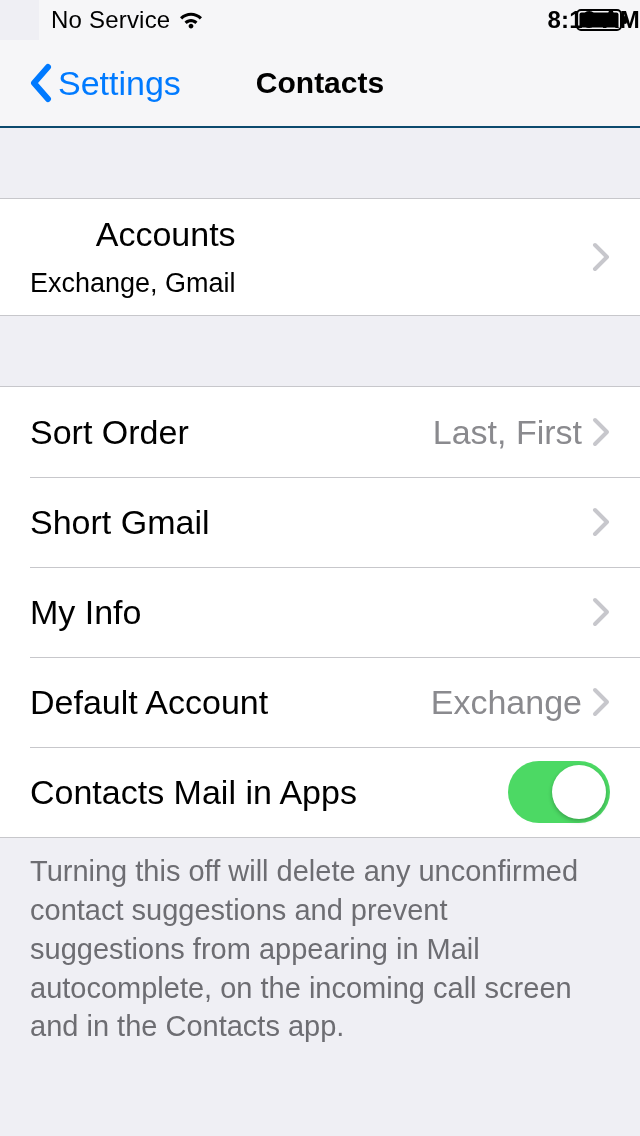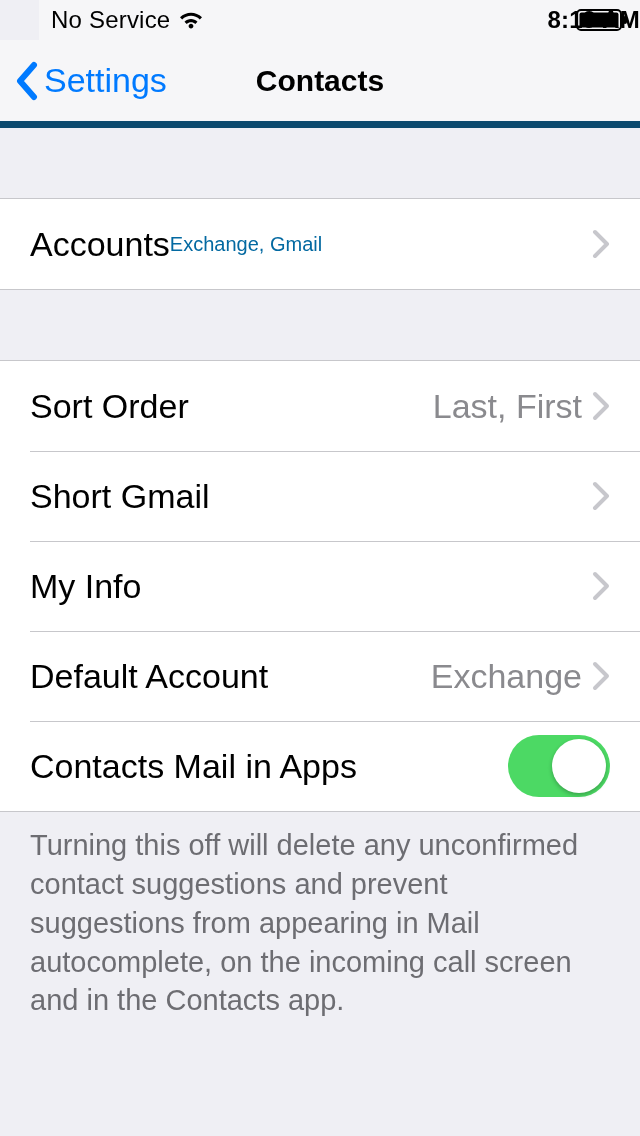--- a/index.html
+++ b/index.html
@@ -25,24 +25,25 @@
       margin-left: 39px;
     }
     .status-left { display: flex; align-items: center; gap: 8px; }
     .status-center { position: absolute; left: 0; right: 0; text-align: right; font-weight: 600; pointer-events:none;}
     .status-right { display: flex; align-items: center; }
 
     
     .nav-bar {
       height: 88px;
       background: #f6f6f8;
-      border-bottom: 7px solid #0c4a6e;
+      border-bottom: 2px solid #0c4a6e;
       position: relative;
       display: flex;
       align-items: center;
+      padding-left: 14px;
     }
     .nav-back {
       display: flex;
       align-items: center;
       color: #007aff;
       font-size: 34px;
       padding-left: 14px;
       cursor: pointer;
     }
     .nav-back-chevron {
@@ -86,25 +87,25 @@
       color: #000;
       flex: 0 0 auto;
     }
     .cell-spacer { flex: 1 1 auto; }
     .cell-value {
       font-size: 34px;
       color: #8a8a8e;
       margin-right: 10px;
     }
     .cell-sub {
-      font-size: 20px;
-      color: #0369a1;
-      margin-top: 8px;
-    }
-    .cell-stack { display:flex; flex-direction:row; padding: 16px 0; }
+      font-size: 27px;
+      color: #000000;
+      margin-top: 14px;
+    }
+    .cell-stack { display:flex; flex-direction:column; padding: 16px 0; align-items: flex-end; }
 
     .chevron {
       flex: 0 0 auto;
       color: #c7c7cc;
     }
 
     
     .toggle {
       width: 102px;
       height: 62px;

